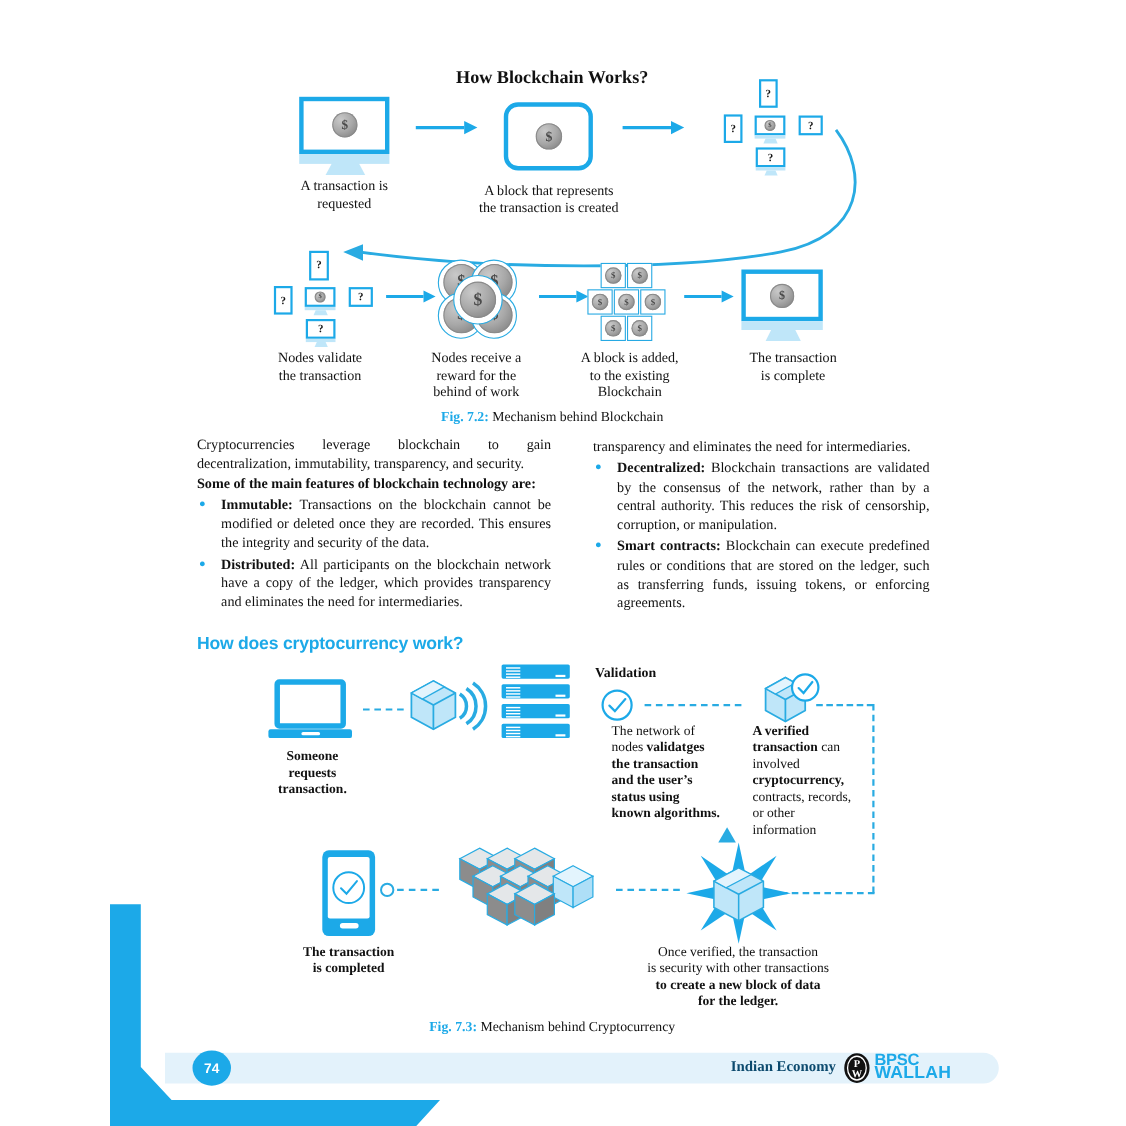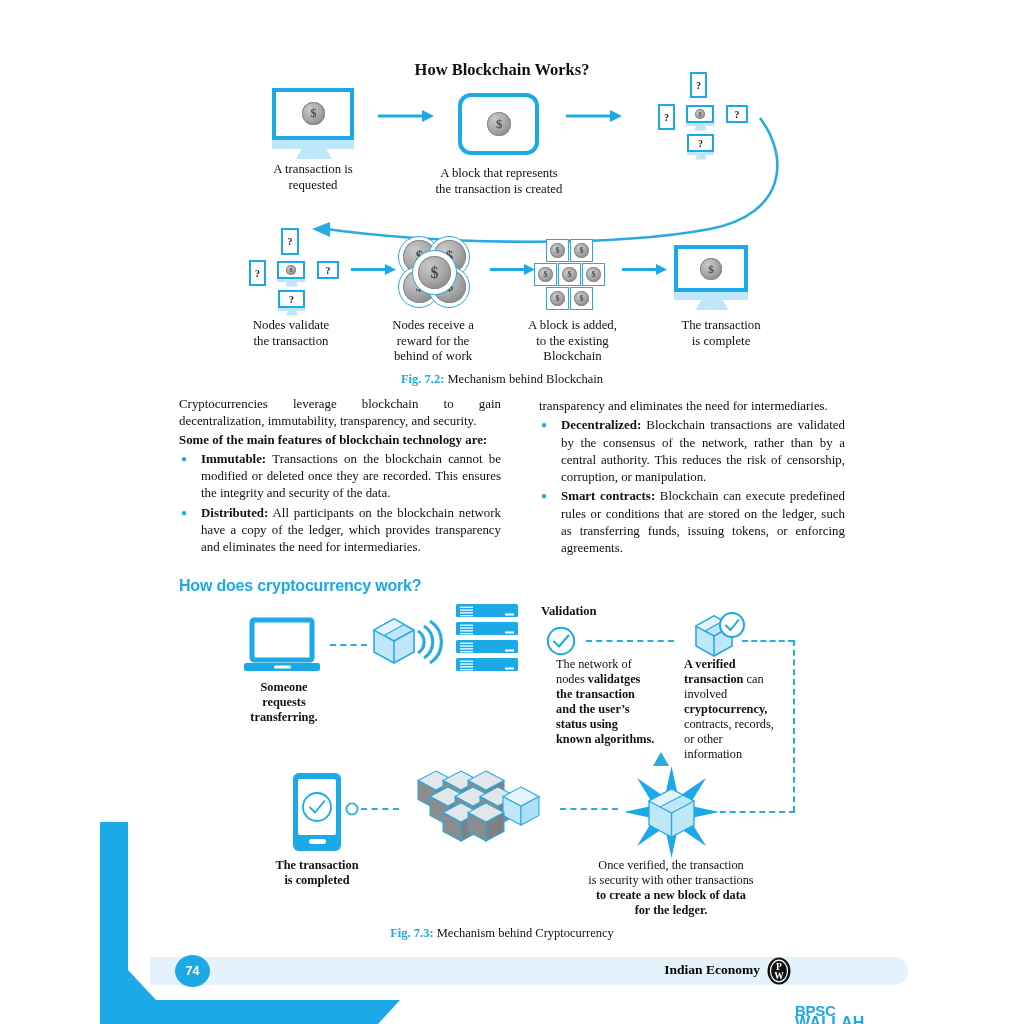--- a/index.html
+++ b/index.html
@@ -14,24 +14,24 @@
 
   
   #corner-deco { position:absolute; left:100px; top:822px; width:300px; height:202px; }
   #footer-band { position:absolute; left:150px; top:957px; width:758px; height:28px;
                  background:#e3f2fb; border-radius:0 14px 14px 0; }
   #page-num-badge { position:absolute; left:175px; top:955px; width:35px; height:32px;
                  background:#1ca9e8; border-radius:50%; color:#fff;
                  font-family:"Liberation Sans", sans-serif; font-size:12.5px; font-weight:bold;
                  display:flex; align-items:center; justify-content:center; }
   #footer-book-title { position:absolute; left:560px; top:962px; width:200px; text-align:right;
-                 font-size:13.5px; font-weight:bold; color:#000000; font-family:"Liberation Serif", serif; }
+                 font-size:13.5px; font-weight:bold; color:#0c4a6e; font-family:"Liberation Serif", serif; }
   #pw-logo { position:absolute; left:765px; top:957px; width:28px; height:28px; }
   #brand-block { position:absolute; left:795px; top:957px; font-family:"Liberation Sans", sans-serif; }
-  #brand-bpsc { font-size:15px; font-weight:bold; color:#1ca9e8; line-height:13px; letter-spacing:-0.3px;margin-top:47px;}
+  #brand-bpsc { font-size:15px; font-weight:bold; color:#1ca9e8; line-height:13px; letter-spacing:-0.3px;}
   #brand-wallah { font-size:16px; font-weight:bold; color:#1ca9e8; line-height:11px; letter-spacing:0.2px;}
 
   
   #fig72-title { position:absolute; left:0; top:60px; width:1004px; text-align:center;
                  font-size:16.5px; font-weight:bold; color:#111; }
   .cap { position:absolute; text-align:center; font-size:12.8px; color:#111; line-height:15.5px; }
   .figcap { position:absolute; text-align:center; font-size:12.5px; color:#111; }
   .figcap b { color:#1ca9e8; }
 
   
@@ -298,21 +298,21 @@
   <div>
     <svg style="position:absolute;left:244px;top:620px;" width="78" height="55">
       <rect x="8" y="0" width="60" height="40" rx="2" fill="none" stroke="#1CA9E8" stroke-width="5"></rect>
       <rect x="0" y="43" width="76" height="8" rx="2" fill="#1CA9E8"></rect>
       <rect x="30" y="45.5" width="17" height="3" rx="1.5" fill="#fff"></rect>
     </svg>
   </div>
   <div class="lbl lbl-c" style="left:234px;top:680px;width:100px;font-weight:bold;">
     <div>Someone</div>
     <div>requests</div>
-    <div>transferring.</div>
+    <div>transaction.</div>
   </div>
 
   <div class="dashed-h" style="left:330px;top:644px;width:37px;"></div>
 
   <div>
     <svg style="position:absolute;left:372px;top:617px;" width="60" height="56">
       <path d="M22 2 L42 13 V35 L22 46 L2 35 V13 Z" fill="#BFE6F9" stroke="#29ABE2" stroke-width="1.6"></path>
       <path d="M2 13 L22 24 L42 13" fill="none" stroke="#29ABE2" stroke-width="1.6"></path>
       <path d="M22 24 V46" stroke="#29ABE2" stroke-width="1.6"></path>
       <path d="M22 2 L32 7.5 L12 18.5 L2 13 Z" fill="#E3F4FD" stroke="#29ABE2" stroke-width="1.2"></path>

